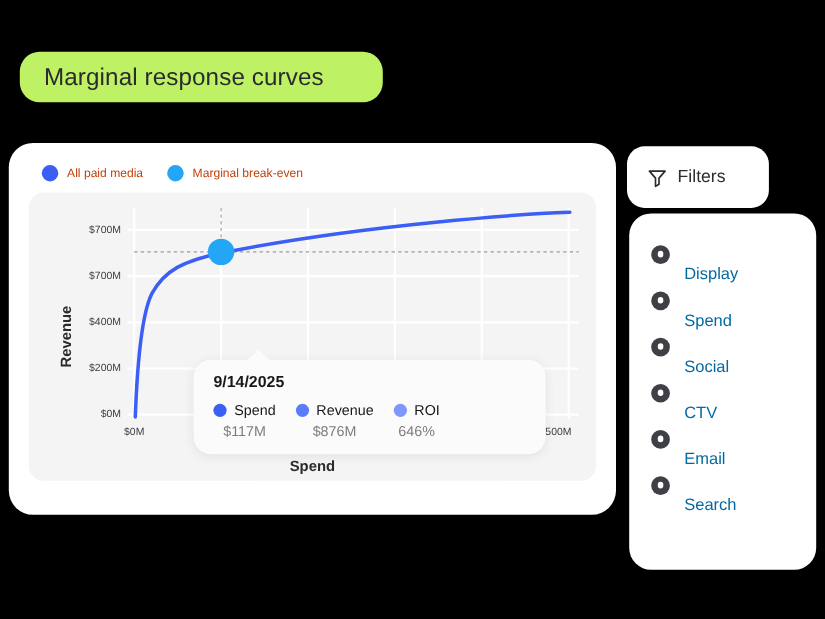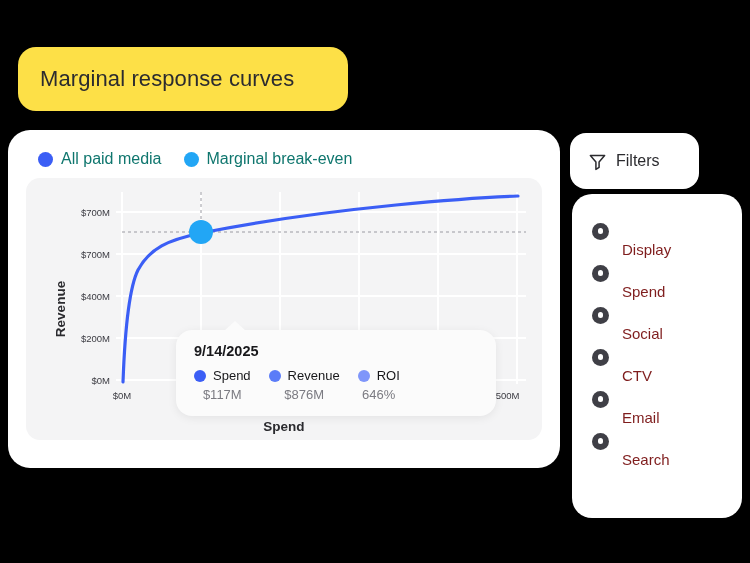--- a/index.html
+++ b/index.html
@@ -18,22 +18,22 @@
     height: 563px;
     background: #000000;
   }
 
   
   .title-card {
     position: absolute;
     left: 18px;
     top: 47px;
     width: 330px;
-    height: 64px;
-    background: #fde047;
+    height: 46px;
+    background: #bef264;
     border-radius: 18px;
     display: flex;
     align-items: center;
     padding-left: 22px;
   }
   .title-card .title-text {
     font-size: 22px;
     color: #2b2b2f;
     letter-spacing: 0.1px;
     white-space: nowrap;
@@ -62,22 +62,22 @@
     align-items: center;
     gap: 8px;
   }
   .legend-dot {
     width: 15px;
     height: 15px;
     border-radius: 50%;
     flex: none;
   }
   .legend-label {
-    font-size: 16px;
-    color: #0f766e;
+    font-size: 11px;
+    color: #c2410c;
     white-space: nowrap;
   }
 
   
   .plot-wrap {
     position: relative;
     width: 100%;
     height: 262px;
     background: #f4f4f5;
     border-radius: 14px;
@@ -258,21 +258,21 @@
   }
   .channel-icon::after {
     content: "";
     width: 5.5px;
     height: 5.5px;
     border-radius: 50%;
     background: #ffffff;
   }
   .channel-label {
     font-size: 15px;
-    color: #7f1d1d;
+    color: #0369a1;
     margin-top: 36px;
   }
 </style>
 </head>
 <body>
 
 <div class="stage">
 
   <div class="title-card">
     <div class="title-text">Marginal response curves</div>

